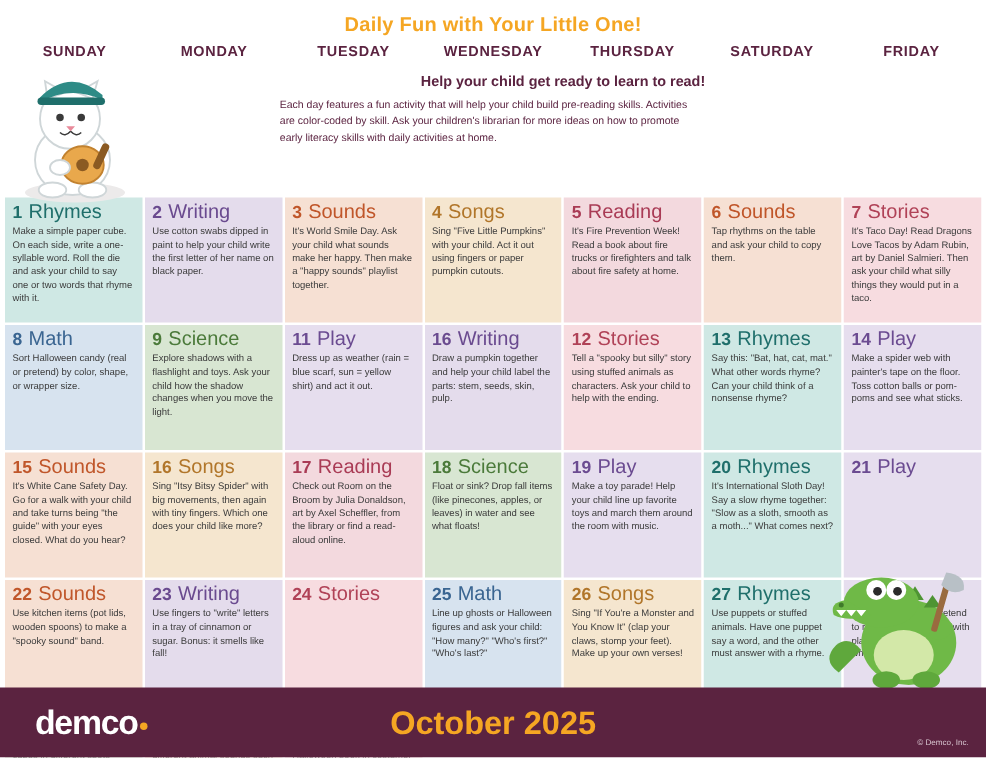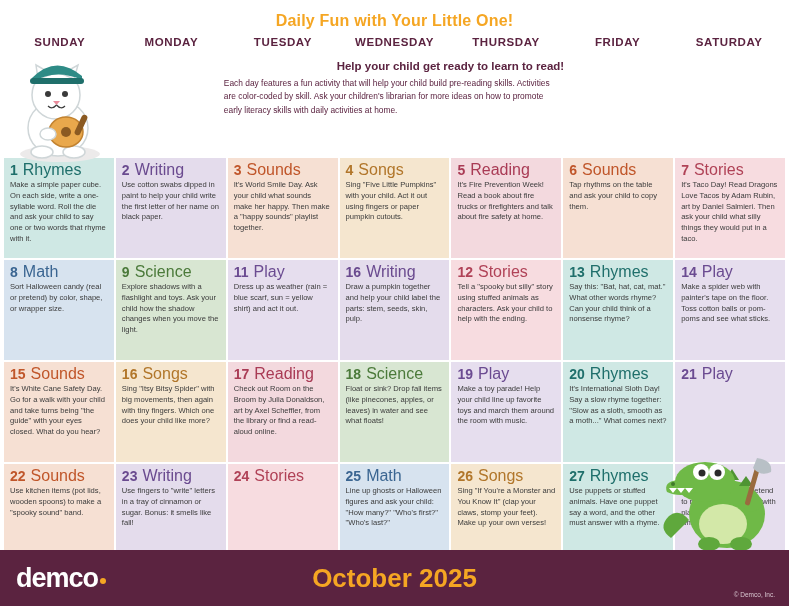--- a/index.html
+++ b/index.html
@@ -143,21 +143,21 @@
     width: 789px; height: 56px;
     background: #5B2340;
     display: flex;
     align-items: center;
   }
   .footer .logo {
     color: #ffffff;
     font-size: 27px;
     font-weight: bold;
     letter-spacing: -1px;
-    margin-left: 16px;
+    margin-left: 28px;
     position: relative;
   }
   .footer .logo .dot {
     display: inline-block;
     width: 6px; height: 6px;
     border-radius: 50%;
     background: #F5A623;
     margin-left: 2px;
     vertical-align: 3px;
   }
@@ -185,22 +185,22 @@
   <div class="title-bar">
     <div class="title">Daily Fun with Your Little One!</div>
   </div>
 
   <div class="dow-row">
     <div class="dow">SUNDAY</div>
     <div class="dow">MONDAY</div>
     <div class="dow">TUESDAY</div>
     <div class="dow">WEDNESDAY</div>
     <div class="dow">THURSDAY</div>
+    <div class="dow">SATURDAY</div>
     <div class="dow">FRIDAY</div>
-    <div class="dow">SATURDAY</div>
   </div>
 
   <div class="cal">
 
     <div class="cell empty"></div>
 
     <div class="intro">
       <div class="intro-title">Help your child get ready to learn to read!</div>
       <div class="intro-body">Each day features a fun activity that will help your child build pre-reading skills. Activities are color-coded by skill. Ask your children's librarian for more ideas on how to promote early literacy skills with daily activities at home.</div>
     </div>

